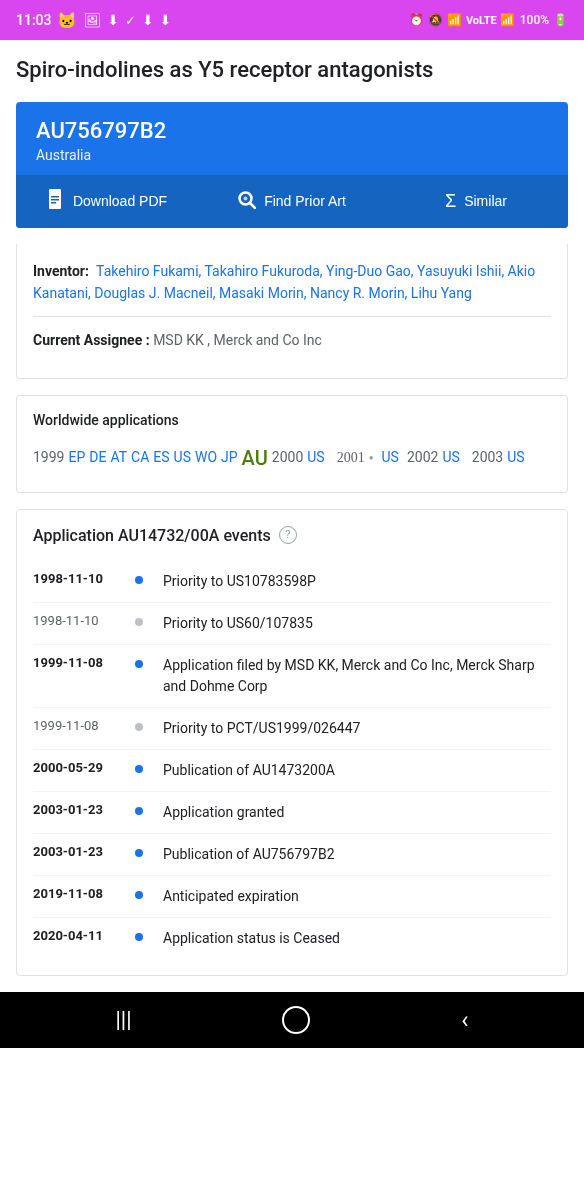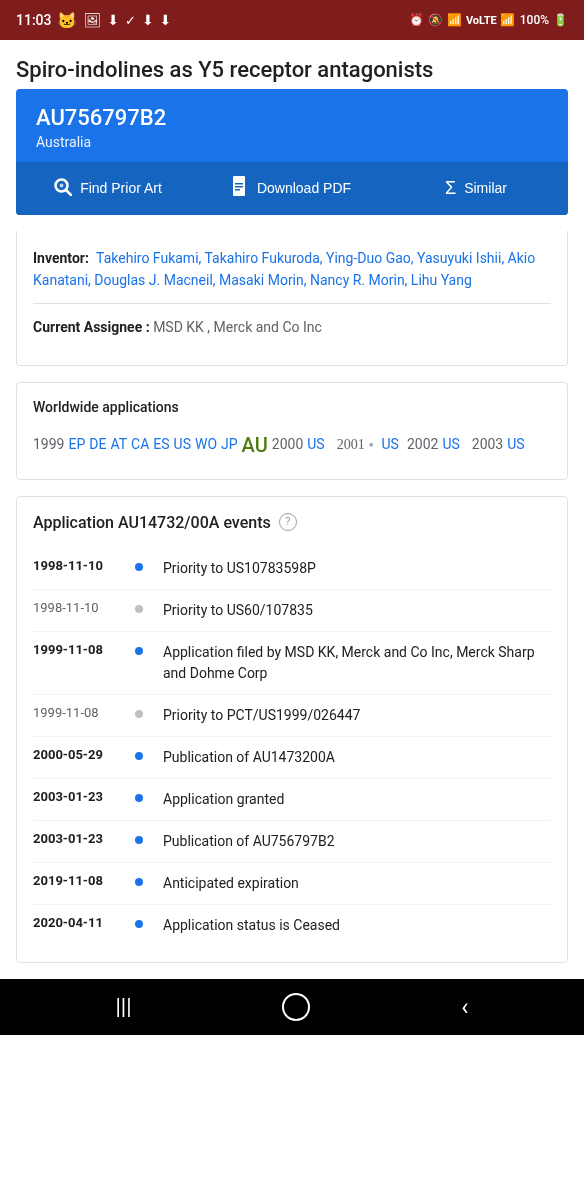--- a/index.html
+++ b/index.html
@@ -8,21 +8,21 @@
       width: 584px;
       min-height: 1200px;
       font-family: 'Roboto', Arial, sans-serif;
       background: #fff;
       font-size: 14px;
       color: #333;
     }
 
     
     .status-bar {
-      background: #7f1d1d;
+      background: #d946ef;
       color: #fff;
       height: 40px;
       display: flex;
       align-items: center;
       justify-content: space-between;
       padding: 0 16px;
       font-size: 14px;
       font-weight: 500;
     }
     .status-left { display: flex; align-items: center; gap: 6px; }
@@ -31,21 +31,21 @@
     
     .page-content {
       padding: 16px 16px 0 16px;
       background: #fff;
     }
 
     .page-title {
       font-size: 22px;
       font-weight: 500;
       color: #202124;
-      margin-bottom: 4px;
+      margin-bottom: 17px;
       line-height: 1.3;
     }
 
     
     .patent-card {
       background: #1a73e8;
       border-radius: 4px;
       overflow: hidden;
       margin-bottom: 16px;
     }
@@ -281,42 +281,42 @@
 
   <h1 class="page-title">Spiro-indolines as Y5 receptor antagonists</h1>
 
   <div class="patent-card">
     <div class="patent-header">
       <div class="patent-number">AU756797B2</div>
       <div class="patent-country">Australia</div>
     </div>
 
     <div class="action-bar">
-      <button class="action-btn">
-        <span>
-          <svg width="18" height="18" viewBox="0 0 18 18" fill="none">
-            <circle cx="7.5" cy="7.5" r="6" stroke="white" stroke-width="2.5"></circle>
-            <line x1="12" y1="12" x2="17" y2="17" stroke="white" stroke-width="2.5" stroke-linecap="round"></line>
-            <circle cx="7.5" cy="7.5" r="2" fill="white" opacity="0.7"></circle>
-          </svg>
-        </span>
-        <span>Find Prior Art</span>
-      </button>
-
       <button class="action-btn">
         <span style="font-size:18px; color:#fff;">
           <svg width="16" height="20" viewBox="0 0 16 20" fill="none">
             <rect x="0" y="0" width="12" height="20" rx="1" fill="white"></rect>
             <polygon points="12,0 16,4 12,4" fill="#1565c0"></polygon>
             <rect x="2" y="7" width="8" height="1.5" fill="#1565c0"></rect>
             <rect x="2" y="10" width="8" height="1.5" fill="#1565c0"></rect>
             <rect x="2" y="13" width="5" height="1.5" fill="#1565c0"></rect>
           </svg>
         </span>
         <span>Download PDF</span>
+      </button>
+
+      <button class="action-btn">
+        <span>
+          <svg width="18" height="18" viewBox="0 0 18 18" fill="none">
+            <circle cx="7.5" cy="7.5" r="6" stroke="white" stroke-width="2.5"></circle>
+            <line x1="12" y1="12" x2="17" y2="17" stroke="white" stroke-width="2.5" stroke-linecap="round"></line>
+            <circle cx="7.5" cy="7.5" r="2" fill="white" opacity="0.7"></circle>
+          </svg>
+        </span>
+        <span>Find Prior Art</span>
       </button>
 
       <button class="action-btn">
         <span class="sigma-icon">Σ</span>
         <span>Similar</span>
       </button>
     </div>
   </div>
 
   <div class="info-section">

